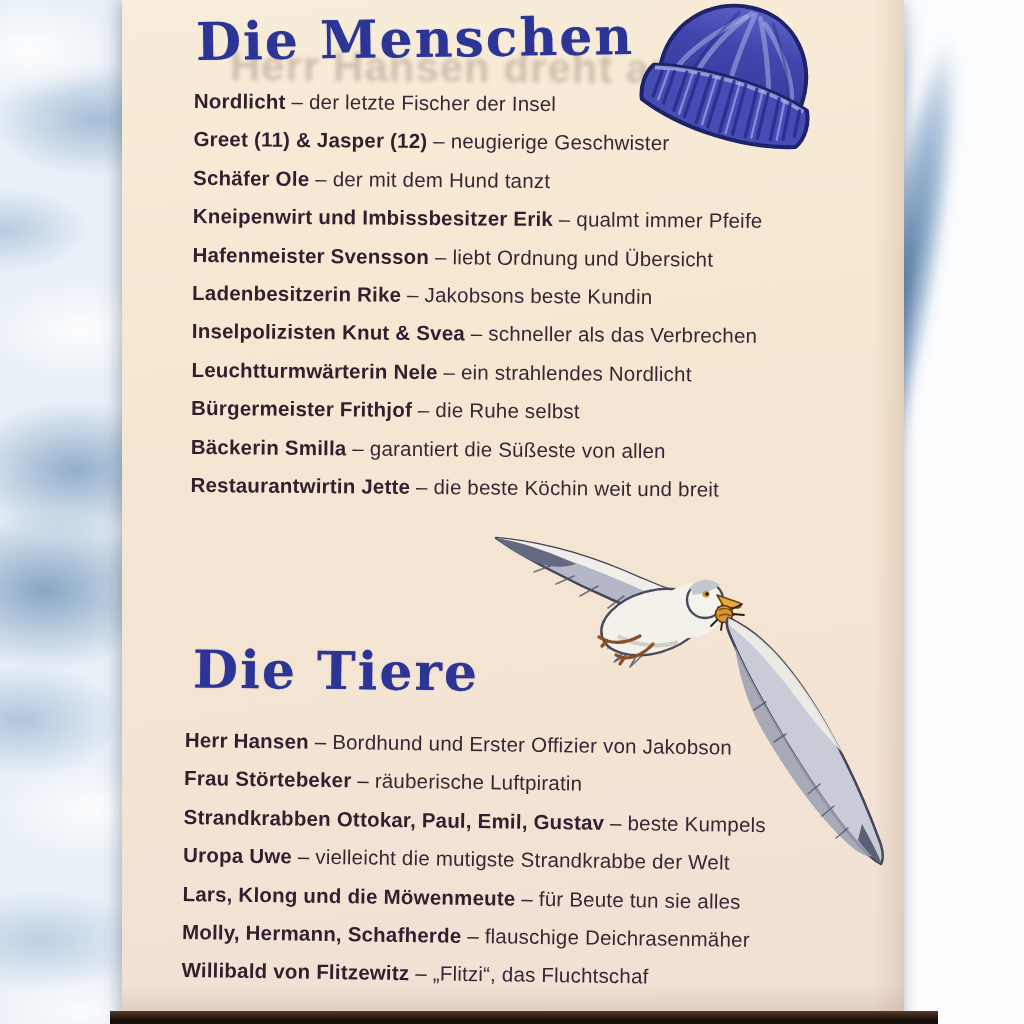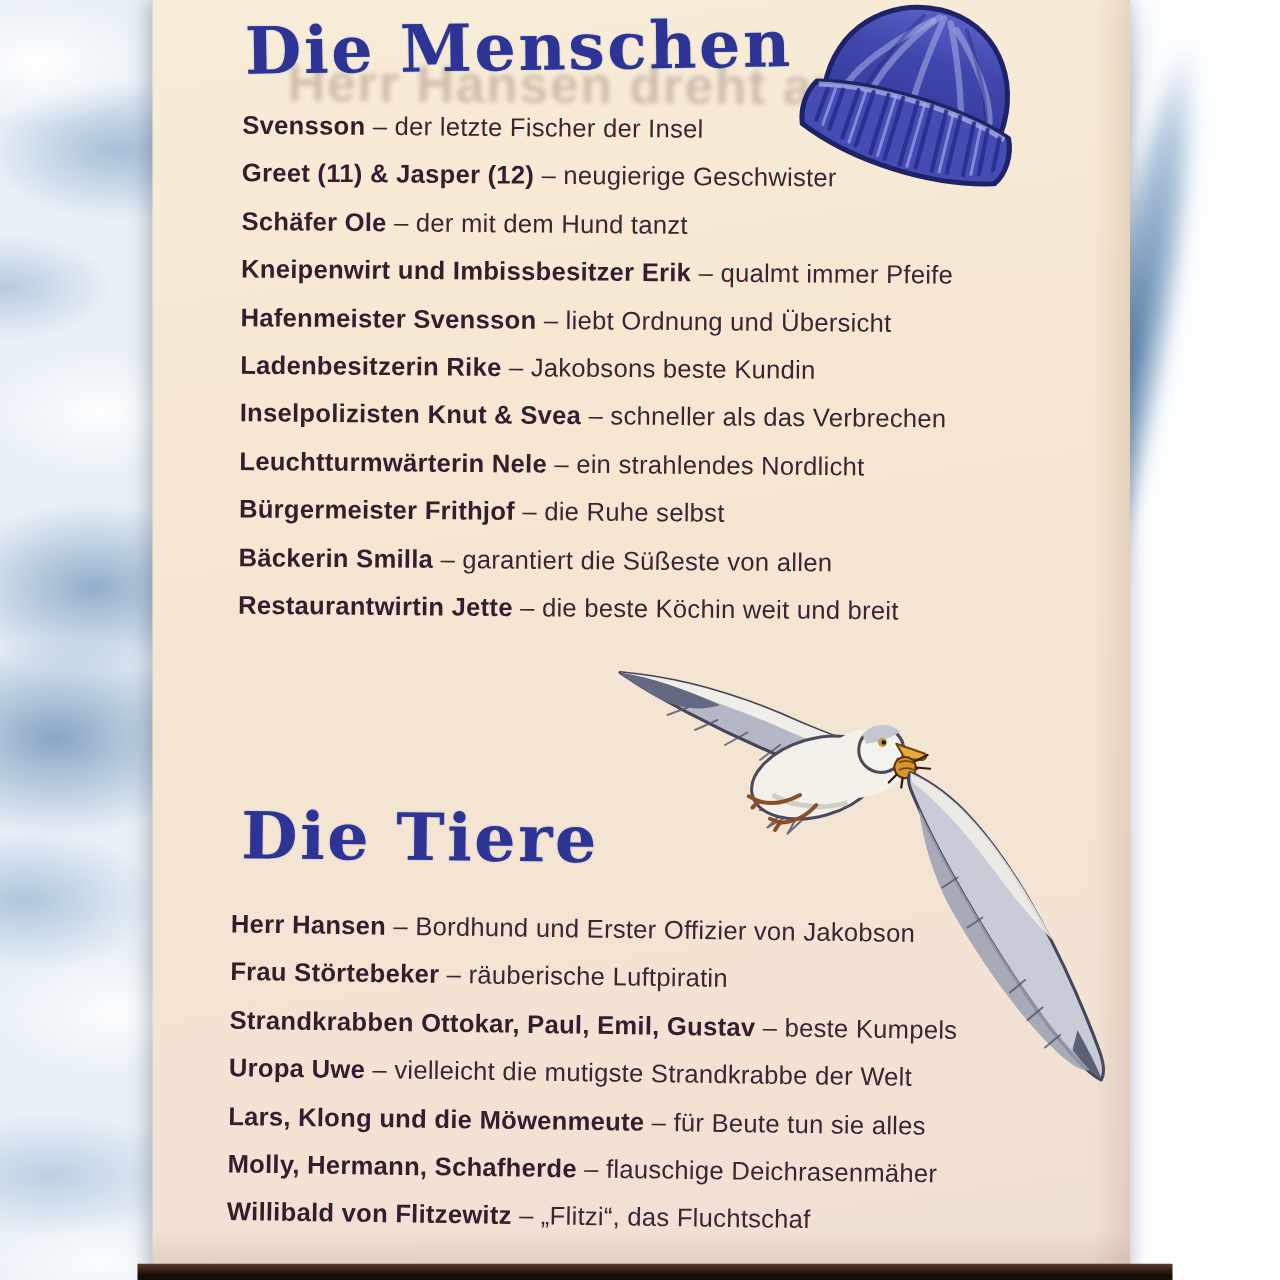--- a/index.html
+++ b/index.html
@@ -97,21 +97,21 @@
 </div>
 
 <div class="page">
 
   <div class="ghost-title">Herr Hansen dreht auf</div>
 
   <div>
     <div class="heading heading-1">Die Menschen</div>
     <div class="char-list list-1">
   <div class="entry">
-    <span class="ename">Svensson</span><span class="esep"> – </span><span class="edesc">der letzte Fischer der Insel</span>
+    <span class="ename">Nordlicht</span><span class="esep"> – </span><span class="edesc">der letzte Fischer der Insel</span>
   </div>
 
   <div class="entry">
     <span class="ename">Greet (11) &amp; Jasper (12)</span><span class="esep"> – </span><span class="edesc">neugierige Geschwister</span>
   </div>
 
   <div class="entry">
     <span class="ename">Schäfer Ole</span><span class="esep"> – </span><span class="edesc">der mit dem Hund tanzt</span>
   </div>
 

